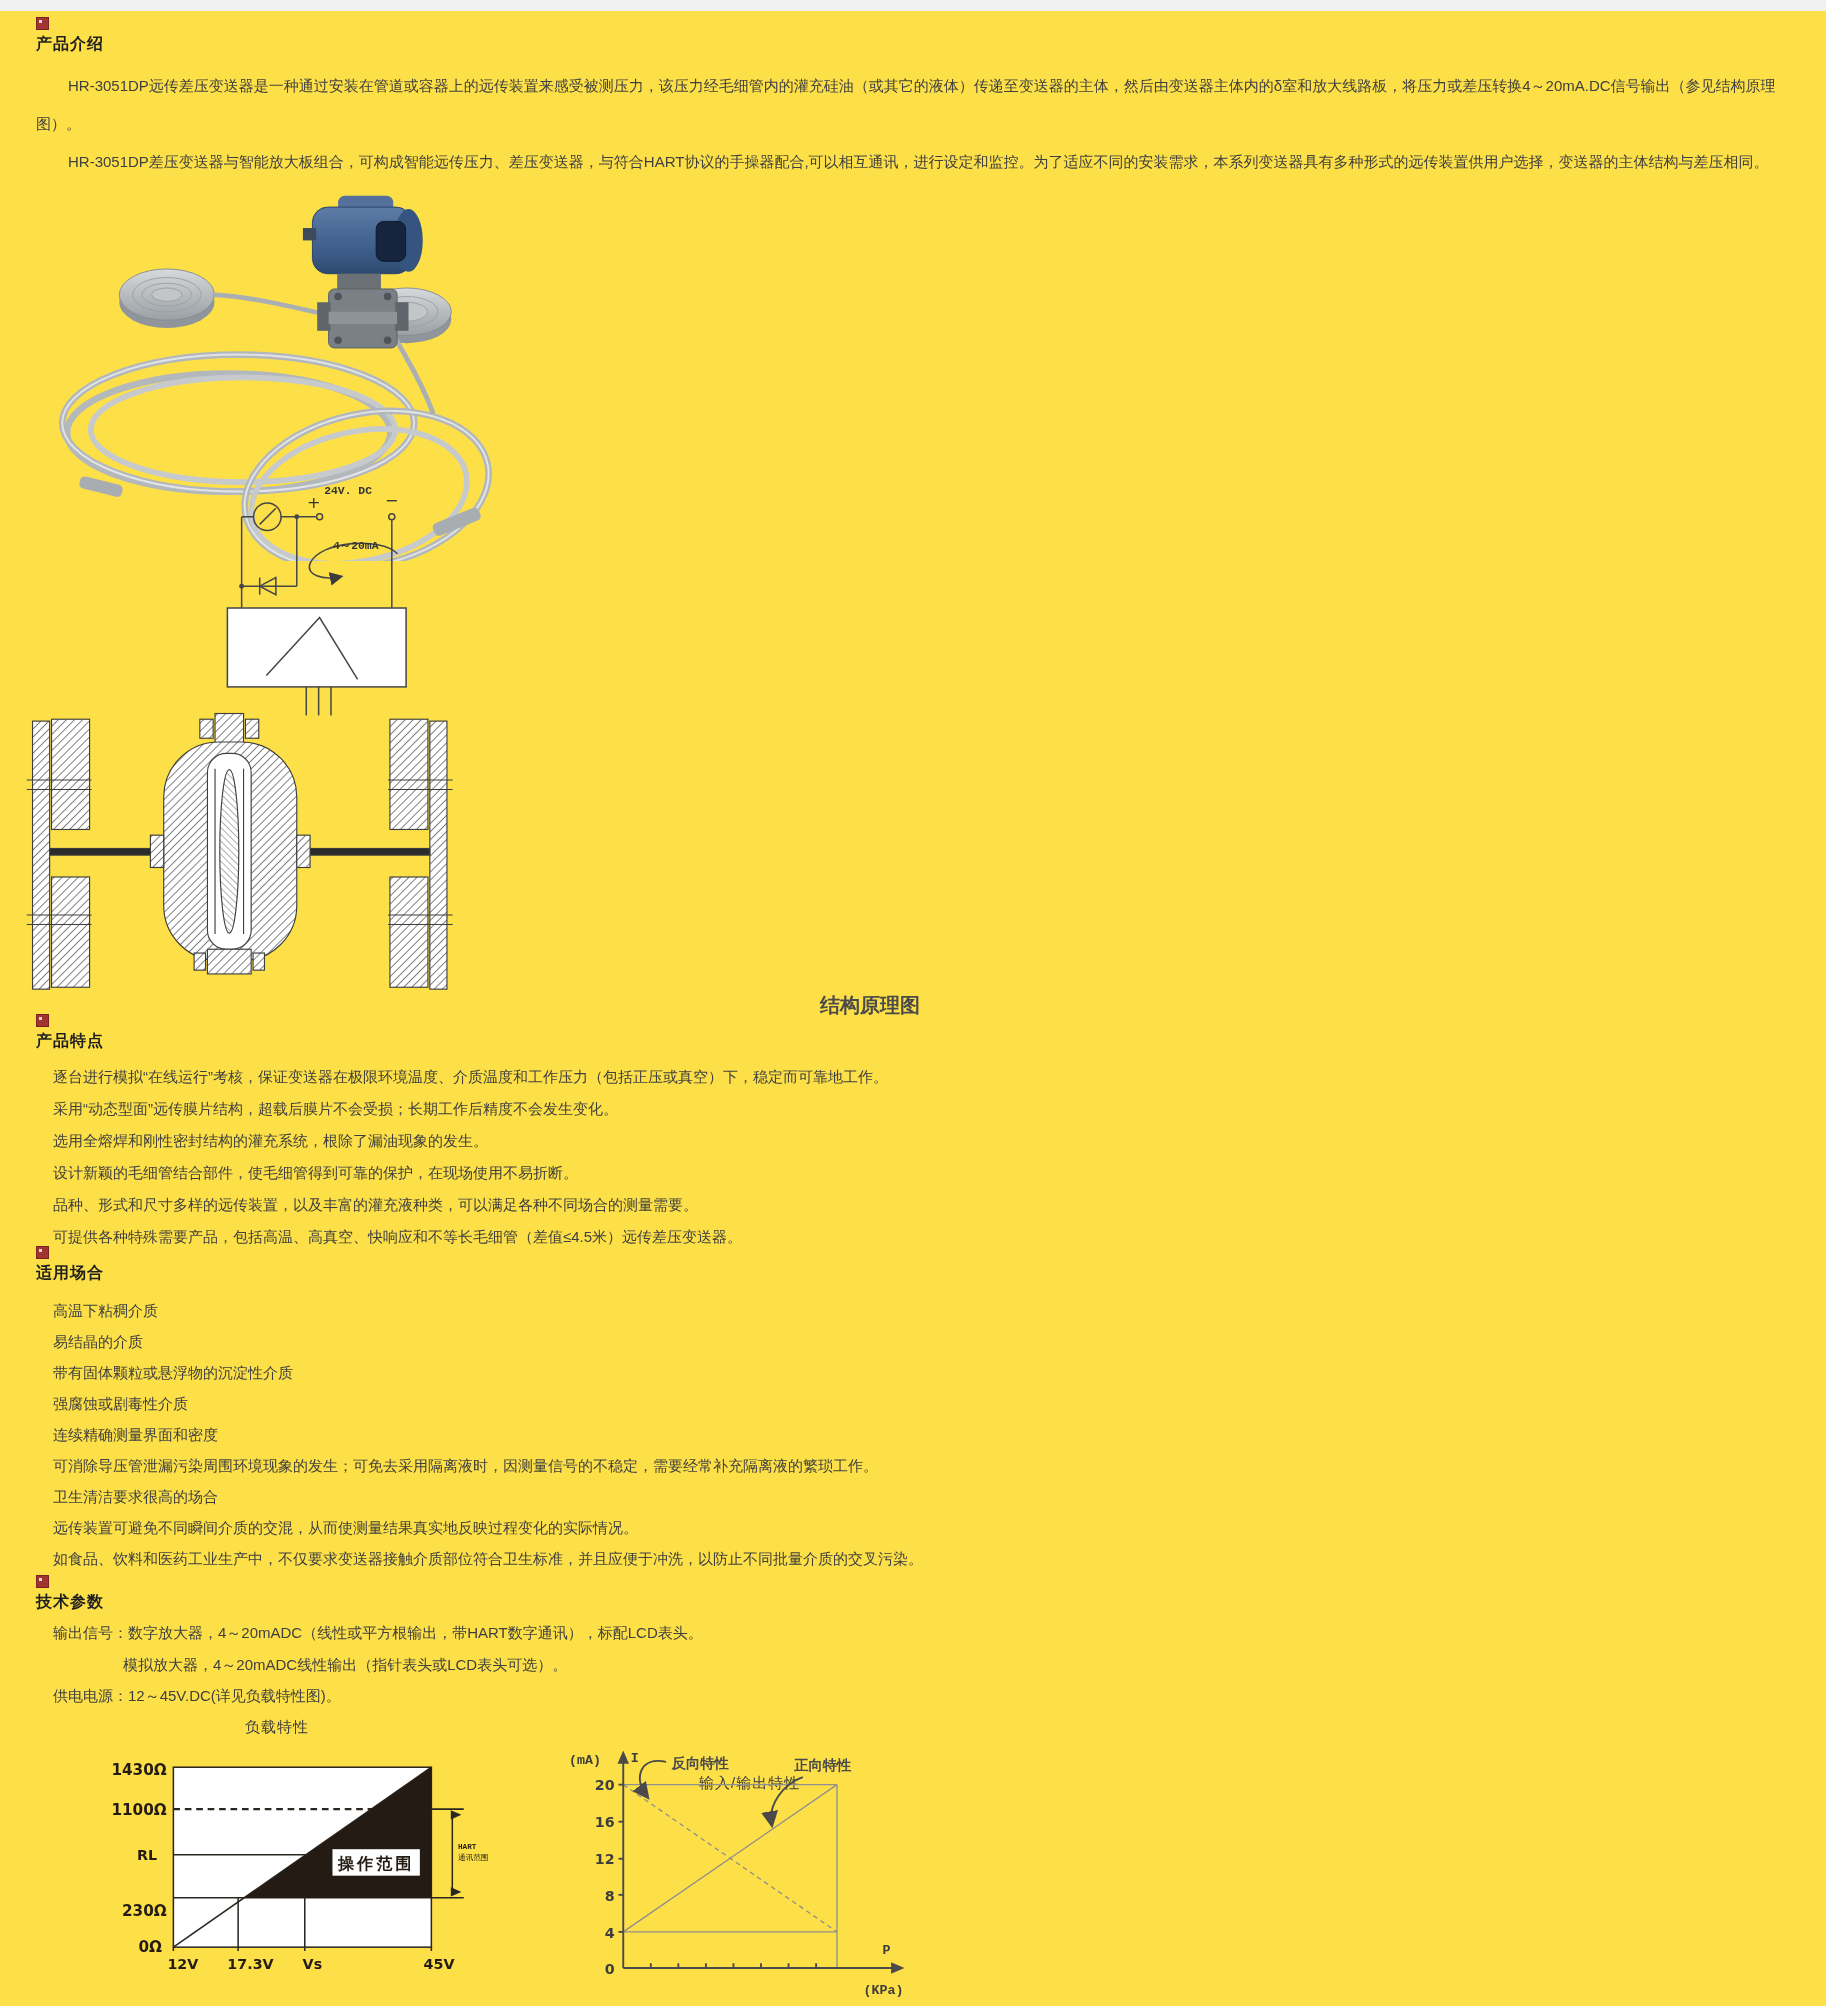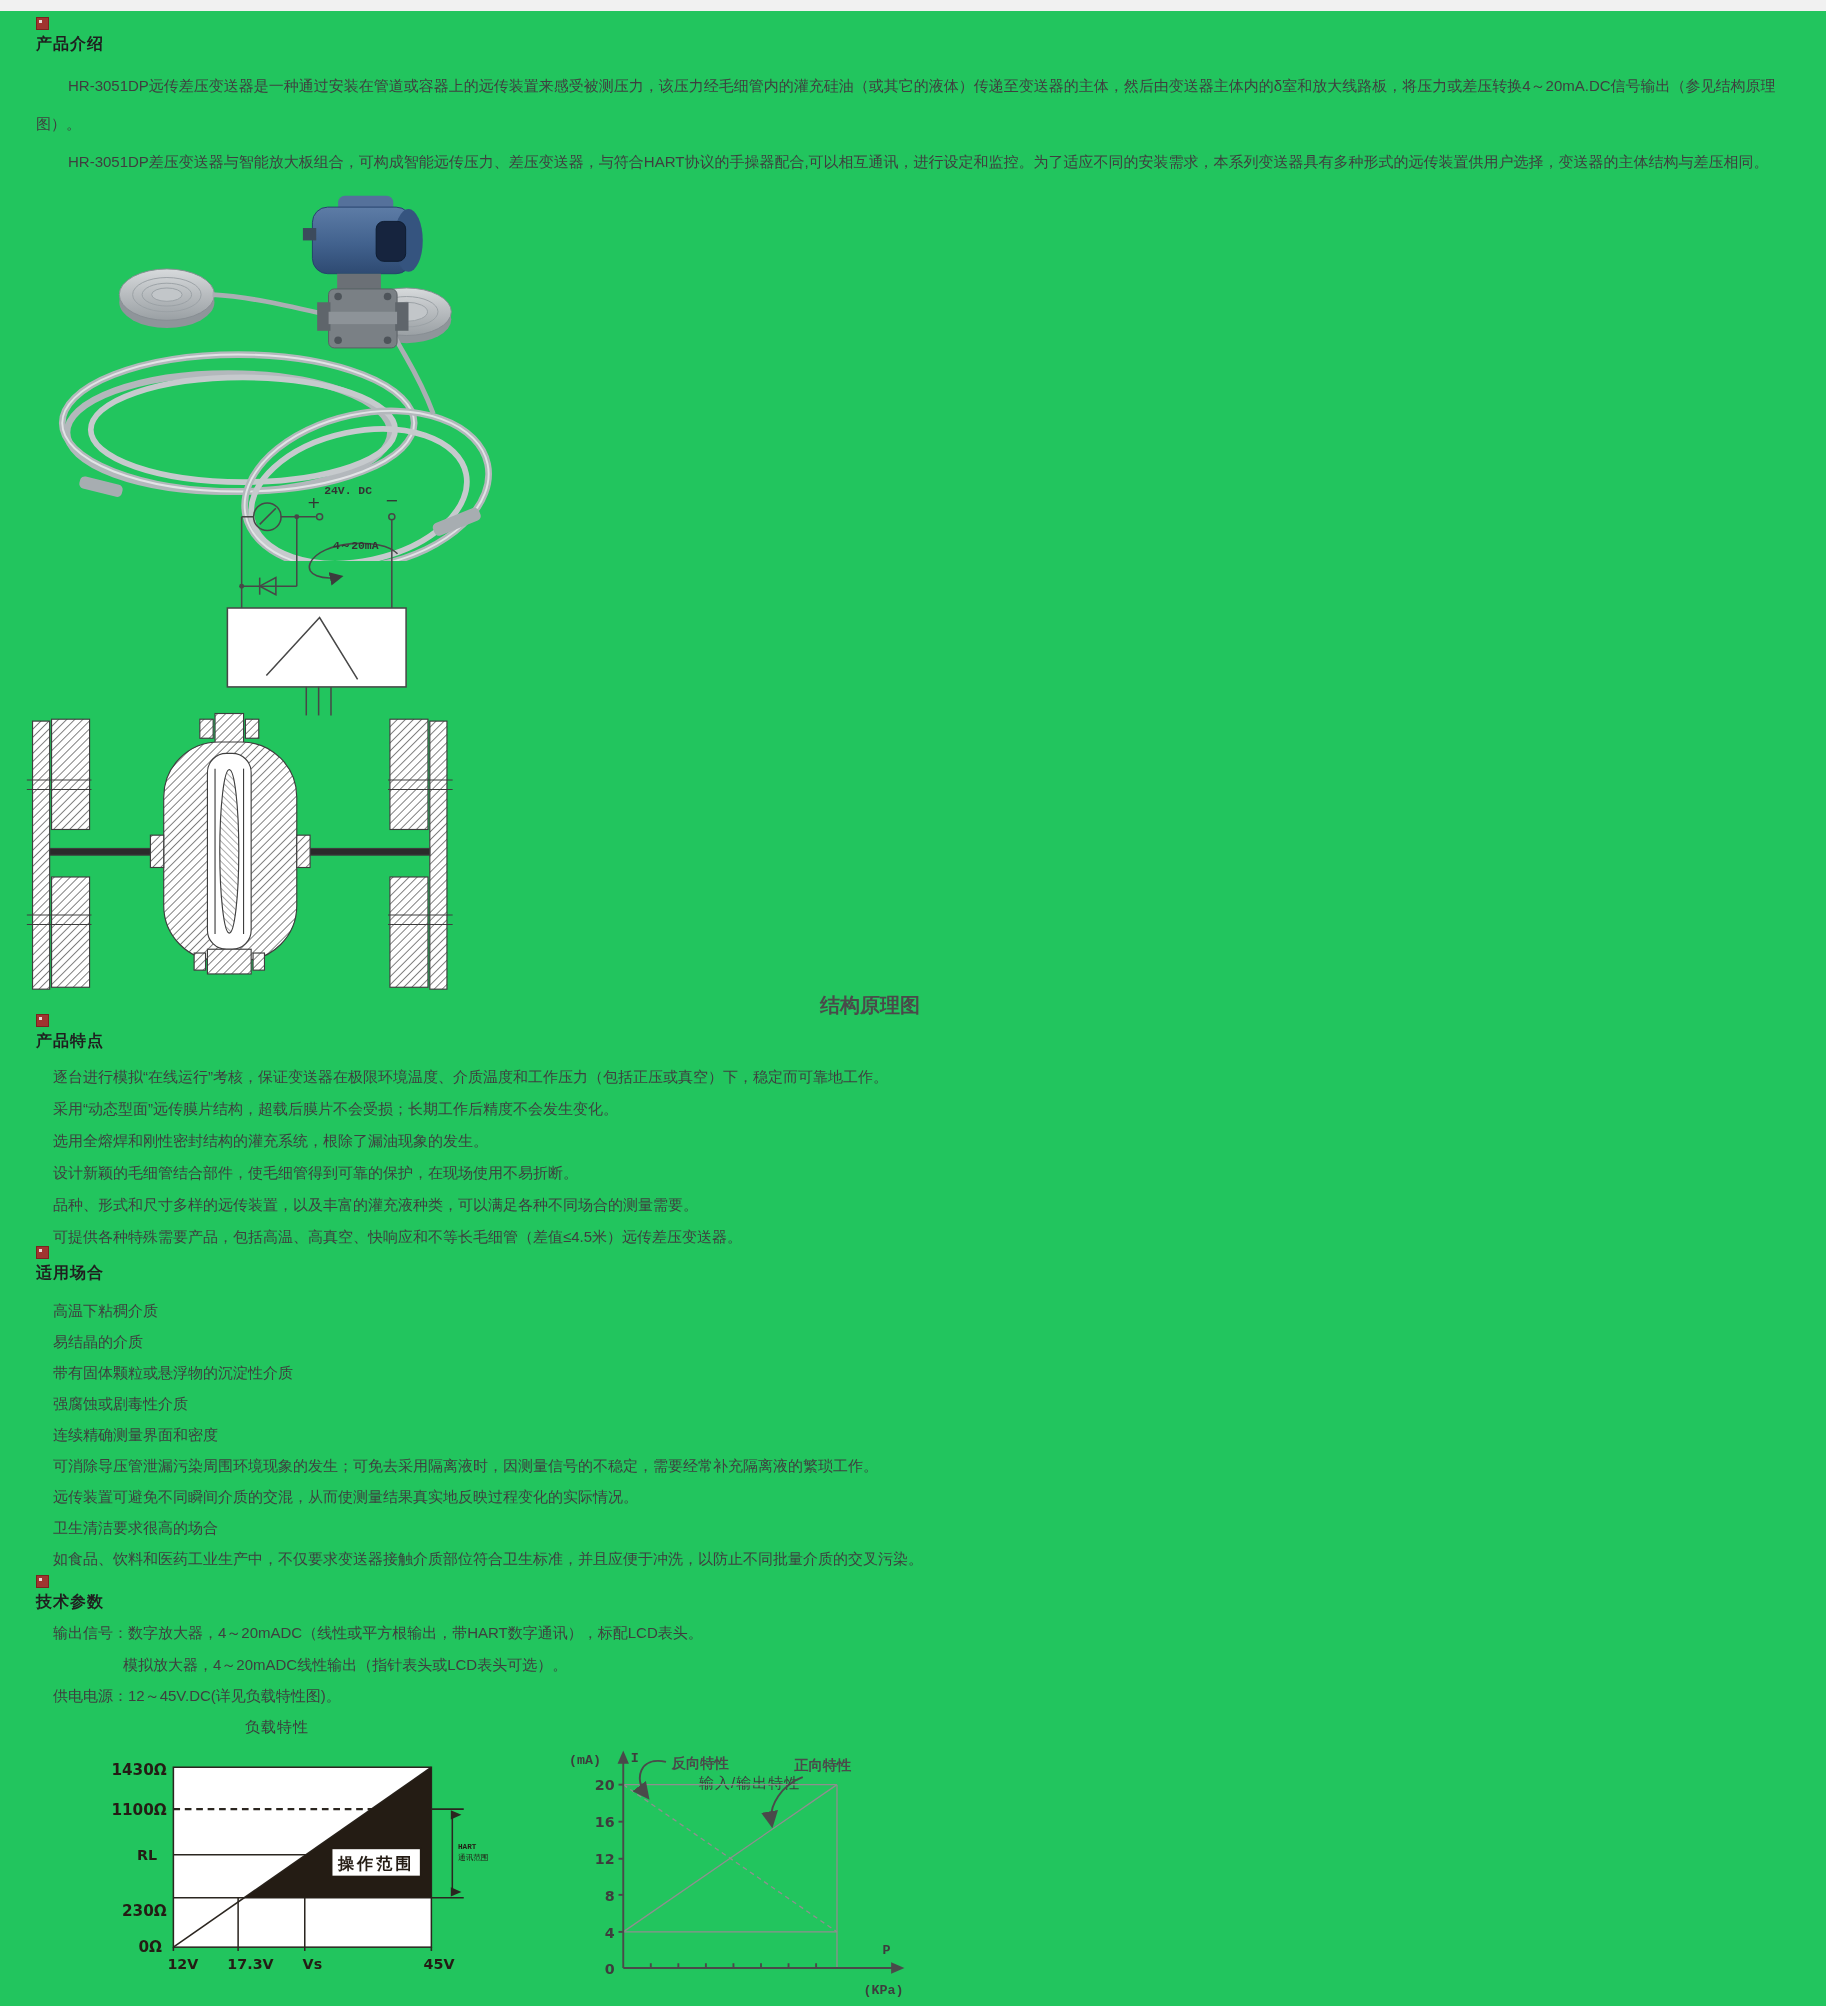--- a/index.html
+++ b/index.html
@@ -1,16 +1,16 @@
 <!DOCTYPE html>
 <html style="font-size:15px"><head>
 <meta charset="utf-8">
 <style>
   html,body{margin:0;padding:0;background:#f4f4f4;}
-  .page{position:relative;width:1826px;height:2007px;background:#22c55e;overflow:hidden;
+  .page{position:relative;width:1826px;height:2007px;background:#fde047;overflow:hidden;
         font-family:"Liberation Sans","DejaVu Sans",sans-serif;color:#3f3f3f;}
   .topstrip{position:absolute;left:0;top:0;width:1826px;height:11.4px;background:#f1f1f1;}
   .bullet{position:absolute;width:10.5px;height:10.5px;background:#a03430;border:1px solid #7c221f;}
   .bullet::after{content:"";position:absolute;left:1.9px;top:1.9px;width:2.9px;height:2.9px;background:#e9d6d5;}
   .sec-title{position:absolute;font-size:16px;font-weight:bold;color:#1f1f1f;letter-spacing:1px;}
   .para{position:absolute;left:36px;width:1761px;font-size:15px;line-height:38px;color:#3f3f3f;text-indent:32px;}
   .list{position:absolute;left:53px;width:1731px;}
   .feat .li{height:32px;line-height:32px;font-size:15px;color:#3f3f3f;}
   .app .li{height:31px;line-height:31px;font-size:15px;color:#3f3f3f;}
   .spec-line{position:absolute;left:53px;font-size:15px;color:#3f3f3f;}
@@ -195,22 +195,22 @@
 
   <div class="bullet" style="left:36px;top:1246px;"></div>
   <div class="sec-title" style="left:36px;top:1263px;">适用场合</div>
   <div class="list app" style="top:1295px;">
       <div class="li">高温下粘稠介质</div>
       <div class="li">易结晶的介质</div>
       <div class="li">带有固体颗粒或悬浮物的沉淀性介质</div>
       <div class="li">强腐蚀或剧毒性介质</div>
       <div class="li">连续精确测量界面和密度</div>
       <div class="li">可消除导压管泄漏污染周围环境现象的发生；可免去采用隔离液时，因测量信号的不稳定，需要经常补充隔离液的繁琐工作。</div>
+      <div class="li">卫生清洁要求很高的场合</div>
       <div class="li">远传装置可避免不同瞬间介质的交混，从而使测量结果真实地反映过程变化的实际情况。</div>
-      <div class="li">卫生清洁要求很高的场合</div>
       <div class="li">如食品、饮料和医药工业生产中，不仅要求变送器接触介质部位符合卫生标准，并且应便于冲洗，以防止不同批量介质的交叉污染。</div>
     </div>
 
   <div class="bullet" style="left:36px;top:1575px;"></div>
   <div class="sec-title" style="left:36px;top:1592px;">技术参数</div>
   <div class="spec-line" style="top:1624px;">输出信号：数字放大器，4～20mADC（线性或平方根输出，带HART数字通讯），标配LCD表头。</div>
   <div class="spec-line" style="top:1656px;left:123px;">模拟放大器，4～20mADC线性输出（指针表头或LCD表头可选）。</div>
   <div class="spec-line" style="top:1687px;">供电电源：12～45V.DC(详见负载特性图)。</div>
 
   <div class="chart-title" style="left:233px;top:1718px;margin-left:12px;">负载特性</div>

